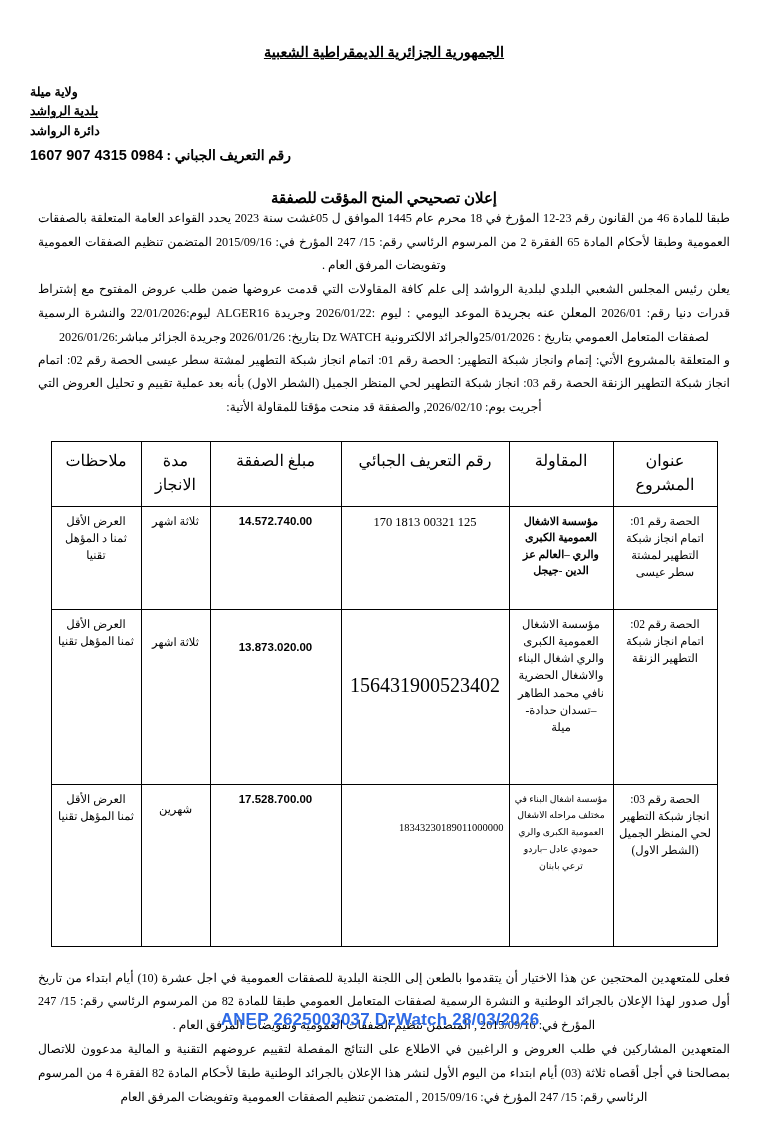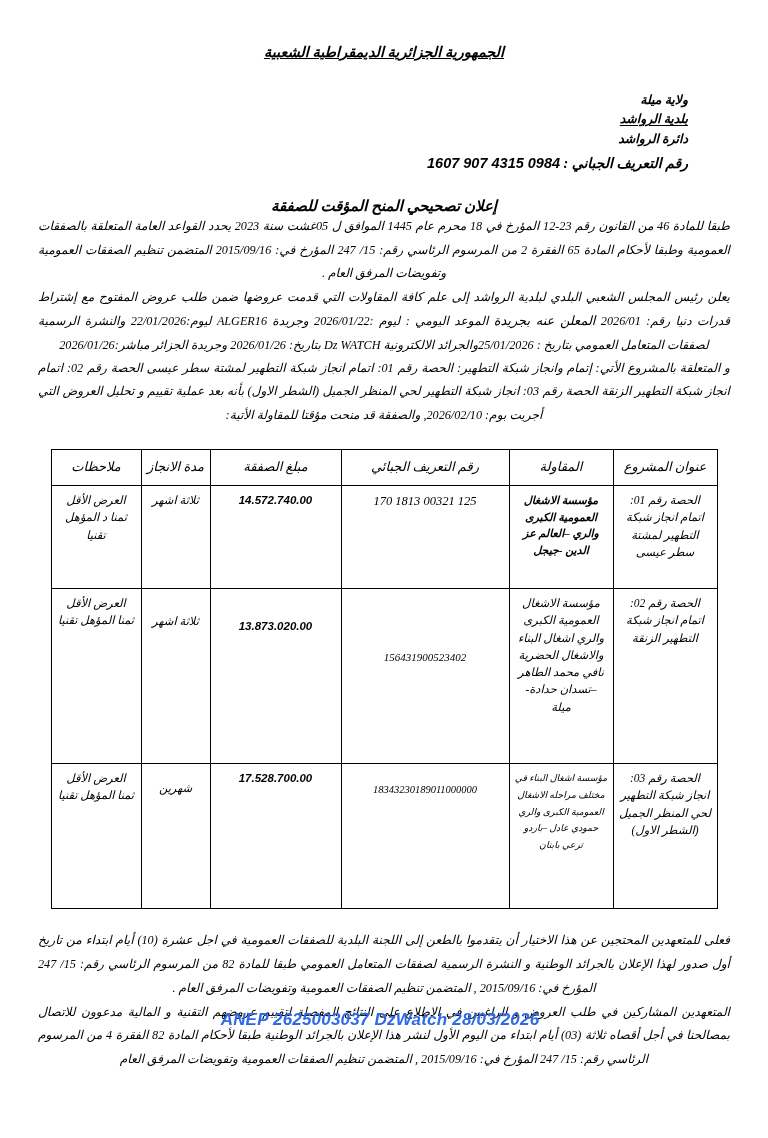--- a/index.html
+++ b/index.html
@@ -14,35 +14,34 @@
     font-family: "Liberation Serif", "DejaVu Serif", serif;
     color: #000000;
     overflow: hidden;
   }
   .page {
     width: 768px;
     height: 1054px;
     box-sizing: border-box;
     padding: 26px 30px 0 30px;
     position: relative;
-    font-style: italic;
   }
 
   
   .doc-title {
     text-align: center;
     font-weight: bold;
     font-size: 14.5px;
     text-decoration: underline;
     margin-top: 18px;
     letter-spacing: 0.2px;
   }
   .org-block {
-    margin-top: 30px;
-    text-align: right;
+    margin-top: 22px;
+    text-align: left;
     padding-right: 50px;
     line-height: 1.55;
   }
   .org-line {
     font-weight: bold;
     font-size: 12.5px;
   }
   .org-line.underlined {
     text-decoration: underline;
     text-underline-offset: 2px;
@@ -93,21 +92,21 @@
   table.award td {
     border: 1px solid #000000;
     vertical-align: top;
     padding: 6px 5px;
     font-size: 11.5px;
     line-height: 1.5;
     text-align: center;
   }
   table.award th {
     font-weight: normal;
-    font-size: 13px;
+    font-size: 16px;
     padding: 7px 4px 9px 4px;
     vertical-align: top;
   }
   col.c-project   { width: 104px; }
   col.c-company   { width: 104px; }
   col.c-taxid     { width: 168px; }
   col.c-amount    { width: 131px; }
   col.c-duration  { width: 69px; }
   col.c-notes     { width: 90px; }
 
@@ -115,22 +114,22 @@
   td.company { font-size: 11.2px; line-height: 1.55; }
   td.company.bold { font-weight: bold; font-size: 11px; }
   td.company.small { font-size: 9.3px; line-height: 1.8; }
   td.taxid {
     font-family: "Liberation Serif", serif;
     direction: ltr;
     font-size: 13px;
     padding-top: 34px;
   }
   td.taxid.r1 { font-size: 12.5px; }
-  td.taxid.r2 { font-size: 11px; padding-top: 60px; }
-  td.taxid.r3 { font-size: 10.5px; padding-top: 18px; }
+  td.taxid.r2 { font-size: 20px; padding-top: 60px; }
+  td.taxid.r3 { font-size: 10.5px; padding-top: 35px; text-align: right; }
   td.amount {
     font-family: "Liberation Sans", sans-serif;
     font-weight: bold;
     font-size: 13.5px;
     direction: ltr;
     padding-top: 40px;
   }
   td.amount.r2 { padding-top: 29px; }
   td.amount.r3 { padding-top: 6px; }
   td.duration { padding-top: 22px; font-size: 11.5px; margin-top: 29px; }

